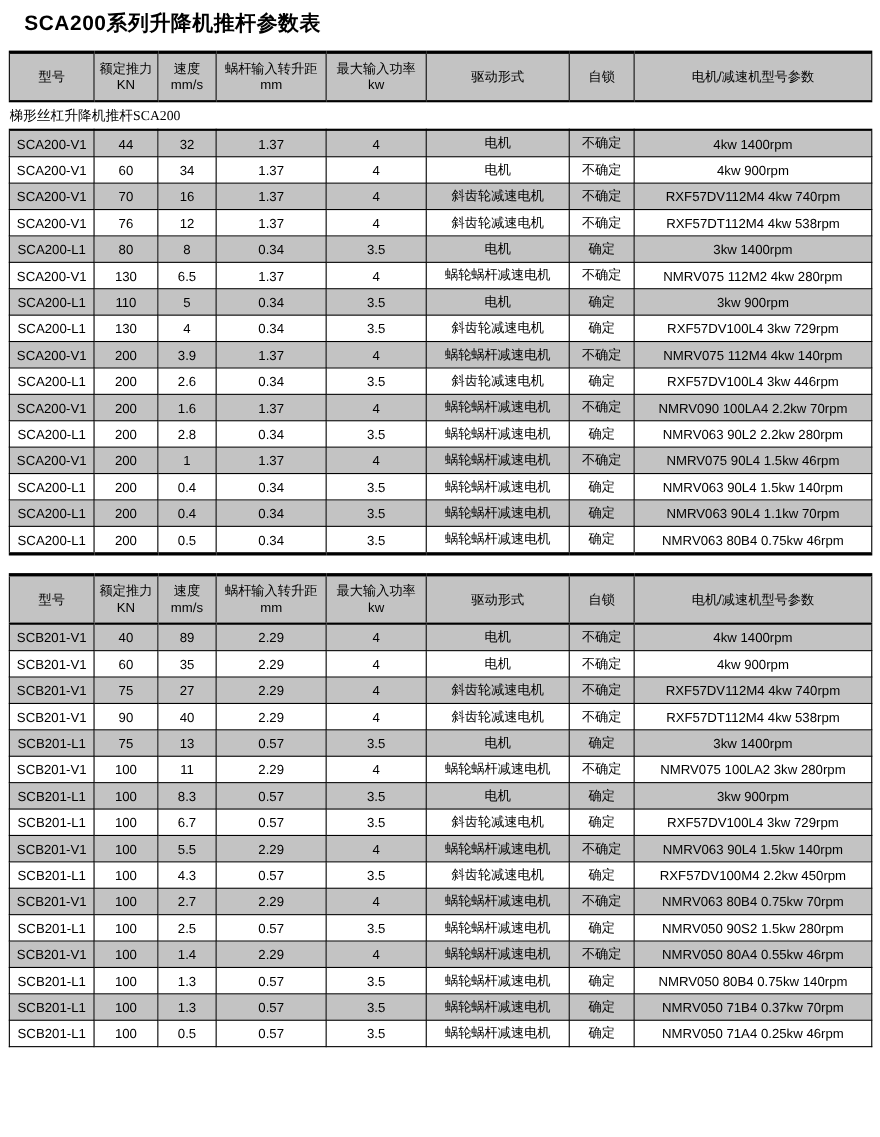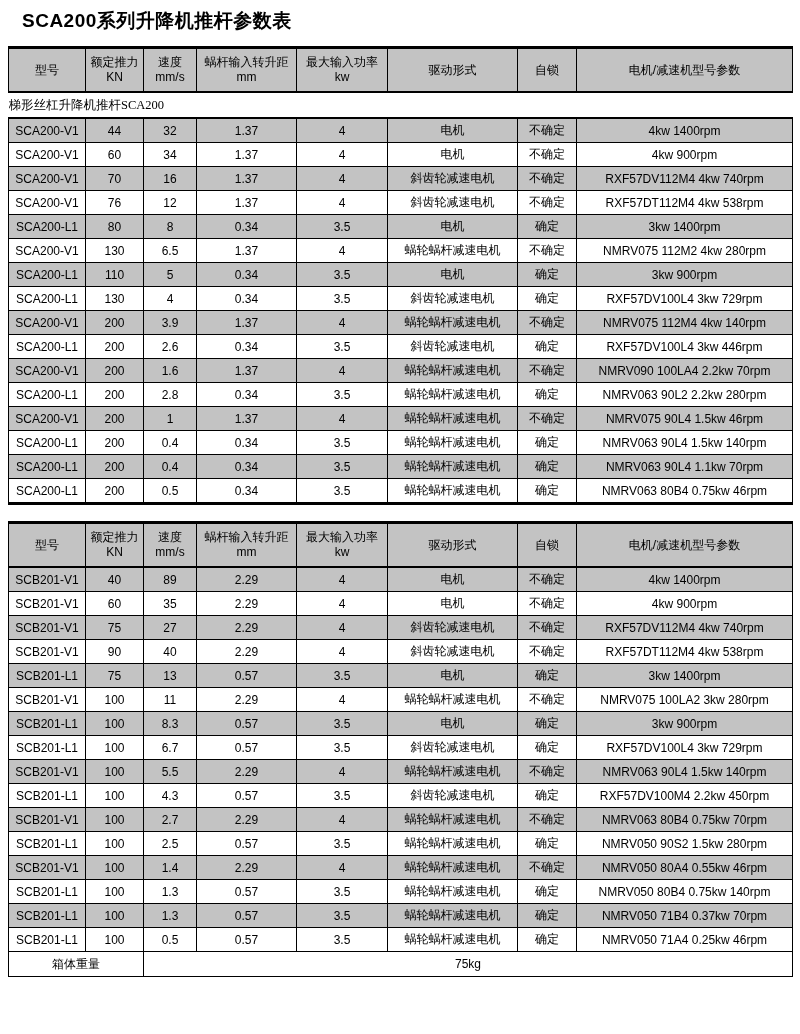--- a/index.html
+++ b/index.html
@@ -444,20 +444,16 @@
         <tr class="data-row">
           <td>SCB201-L1</td>
           <td>100</td>
           <td>0.5</td>
           <td>0.57</td>
           <td>3.5</td>
           <td>蜗轮蜗杆减速电机</td>
           <td>确定</td>
           <td>NMRV050 71A4 0.25kw 46rpm</td>
         </tr>
-        <tr class="summary-row">
-          <td colspan="2">箱体重量</td>
-          <td colspan="6">75kg</td>
-        </tr>
       </tbody>
     </table>
 
 </div>
 
 </body></html>

